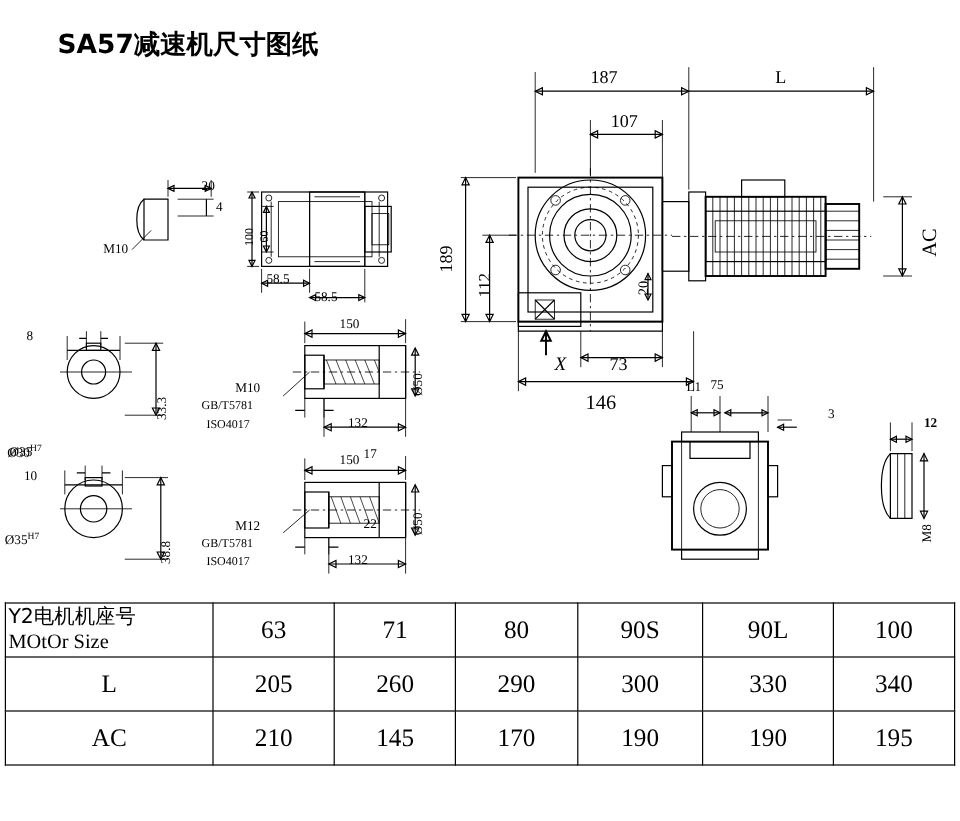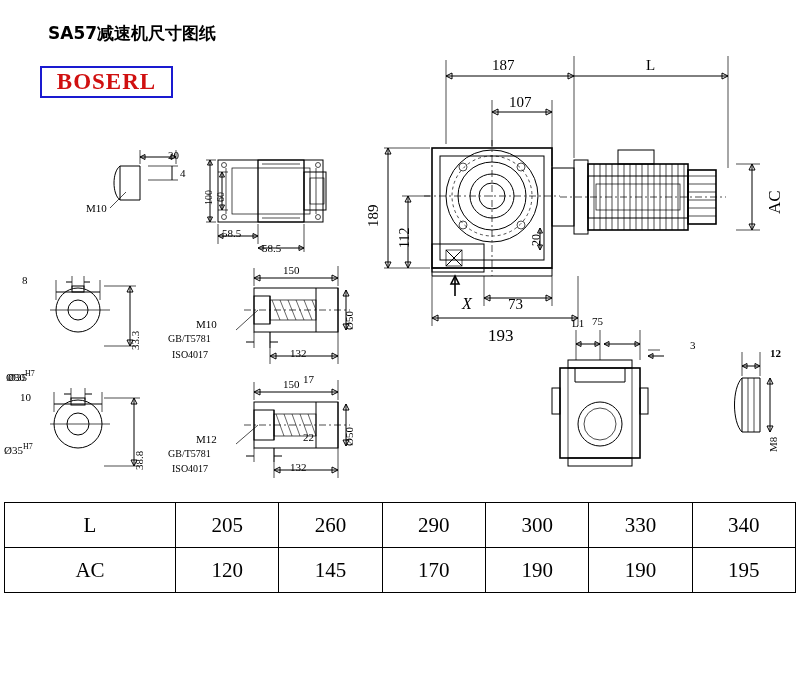--- a/index.html
+++ b/index.html
@@ -9,21 +9,21 @@
     font-family:"Liberation Serif", serif;
     color:#000;
     position:relative;
     overflow:hidden;
   }
   .root{position:absolute;left:0;top:0;width:800px;height:684px;}
   .abs{position:absolute;}
   .title{
     left:48px;top:22px;
     font-family:"Liberation Sans", sans-serif;
-    font-weight:bold;font-size:17px;letter-spacing:0px;
+    font-weight:bold;font-size:22px;letter-spacing:0px;
   }
   .logo{
     left:40px;top:66px;width:133px;height:32px;
     border:2px solid #1a1ad0;
     box-sizing:border-box;
   }
   .logo span{
     display:block;text-align:center;line-height:28px;
     font-family:"Liberation Serif", serif;
     font-weight:bold;font-size:23px;color:#d01010;
@@ -66,23 +66,20 @@
   table.tbl td.rowlab{font-size:21px;width:170px;}
   .cjk{font-family:"DejaVu Sans", sans-serif;}
 </style>
 </head>
 <body>
 
 <div class="root">
 
   <div class="abs title cjk">SA57减速机尺寸图纸</div>
 
-  <div class="abs logo">
-    <span>BOSERL</span>
-  </div>
 
   <svg width="800" height="500">
 
     <g>
       <path class="ln" d="M120,166 L140,166 L140,200 L120,200 Z"></path>
       <path class="ln" d="M120,166 C112,172 112,194 120,200"></path>
       <path class="thin" d="M140,150 L140,164"></path>
       <path class="thin" d="M176,150 L176,164"></path>
       <path class="ln" d="M140,157 L176,157"></path>
       <path class="ln" d="M140,157 l5,-2.5 v5 z" fill="#000"></path>
@@ -351,21 +348,21 @@
   <div class="abs lbl bg" style="left:492px;top:58px;">187</div>
   <div class="abs lbl bg" style="left:646px;top:58px;">L</div>
   <div class="abs lbl bg" style="left:509px;top:95px;">107</div>
 
   <div class="abs lbl bg rot90" style="left:366px;top:227px;">189</div>
   <div class="abs lbl rot90" style="left:398px;top:248px;font-size:14px;">112</div>
   <div class="abs lbl bg rot90" style="left:766px;top:214px;font-size:17px;">AC</div>
   <div class="abs lbl rot90" style="left:530px;top:246px;font-size:12px;">20</div>
 
   <div class="abs lbl bg" style="left:508px;top:297px;">73</div>
-  <div class="abs lbl bg" style="left:488px;top:327px;font-size:17px;">193</div>
+  <div class="abs lbl bg" style="left:488px;top:327px;font-size:17px;">146</div>
   <div class="abs lbl bg" style="left:462px;top:296px;font-size:16px;font-style:italic;">X</div>
 
   <div class="abs lbl sm" style="left:168px;top:150px;">20</div>
   <div class="abs lbl sm" style="left:180px;top:168px;">4</div>
   <div class="abs lbl sm" style="left:86px;top:203px;">M10</div>
 
   <div class="abs lbl xs rot90" style="left:204px;top:205px;">100</div>
   <div class="abs lbl xs rot90" style="left:216px;top:202px;">60</div>
   <div class="abs lbl sm" style="left:222px;top:228px;">58.5</div>
   <div class="abs lbl sm" style="left:262px;top:243px;">58.5</div>
@@ -396,32 +393,44 @@
   <div class="abs lbl sm rot90" style="left:344px;top:446px;">Ø50</div>
 
   <div class="abs lbl sm" style="left:572px;top:318px;">L1</div>
   <div class="abs lbl sm" style="left:592px;top:316px;">75</div>
   <div class="abs lbl sm" style="left:690px;top:340px;">3</div>
   <div class="abs lbl sm" style="left:770px;top:348px;font-weight:bold;">12</div>
   <div class="abs lbl sm rot90" style="left:768px;top:452px;">M8</div>
 
   <table class="tbl">
     <tbody>
+      <tr>
+        <td class="hdr-first">
+          <div class="cjk">Y2电机机座号</div>
+          <div>MOtOr Size</div>
+        </td>
+        <td>63</td>
+        <td>71</td>
+        <td>80</td>
+        <td>90S</td>
+        <td>90L</td>
+        <td>100</td>
+      </tr>
       <tr>
         <td class="rowlab">L</td>
         <td>205</td>
         <td>260</td>
         <td>290</td>
         <td>300</td>
         <td>330</td>
         <td>340</td>
       </tr>
       <tr>
         <td class="rowlab">AC</td>
-        <td>120</td>
+        <td>210</td>
         <td>145</td>
         <td>170</td>
         <td>190</td>
         <td>190</td>
         <td>195</td>
       </tr>
     </tbody>
   </table>
 
 </div>

